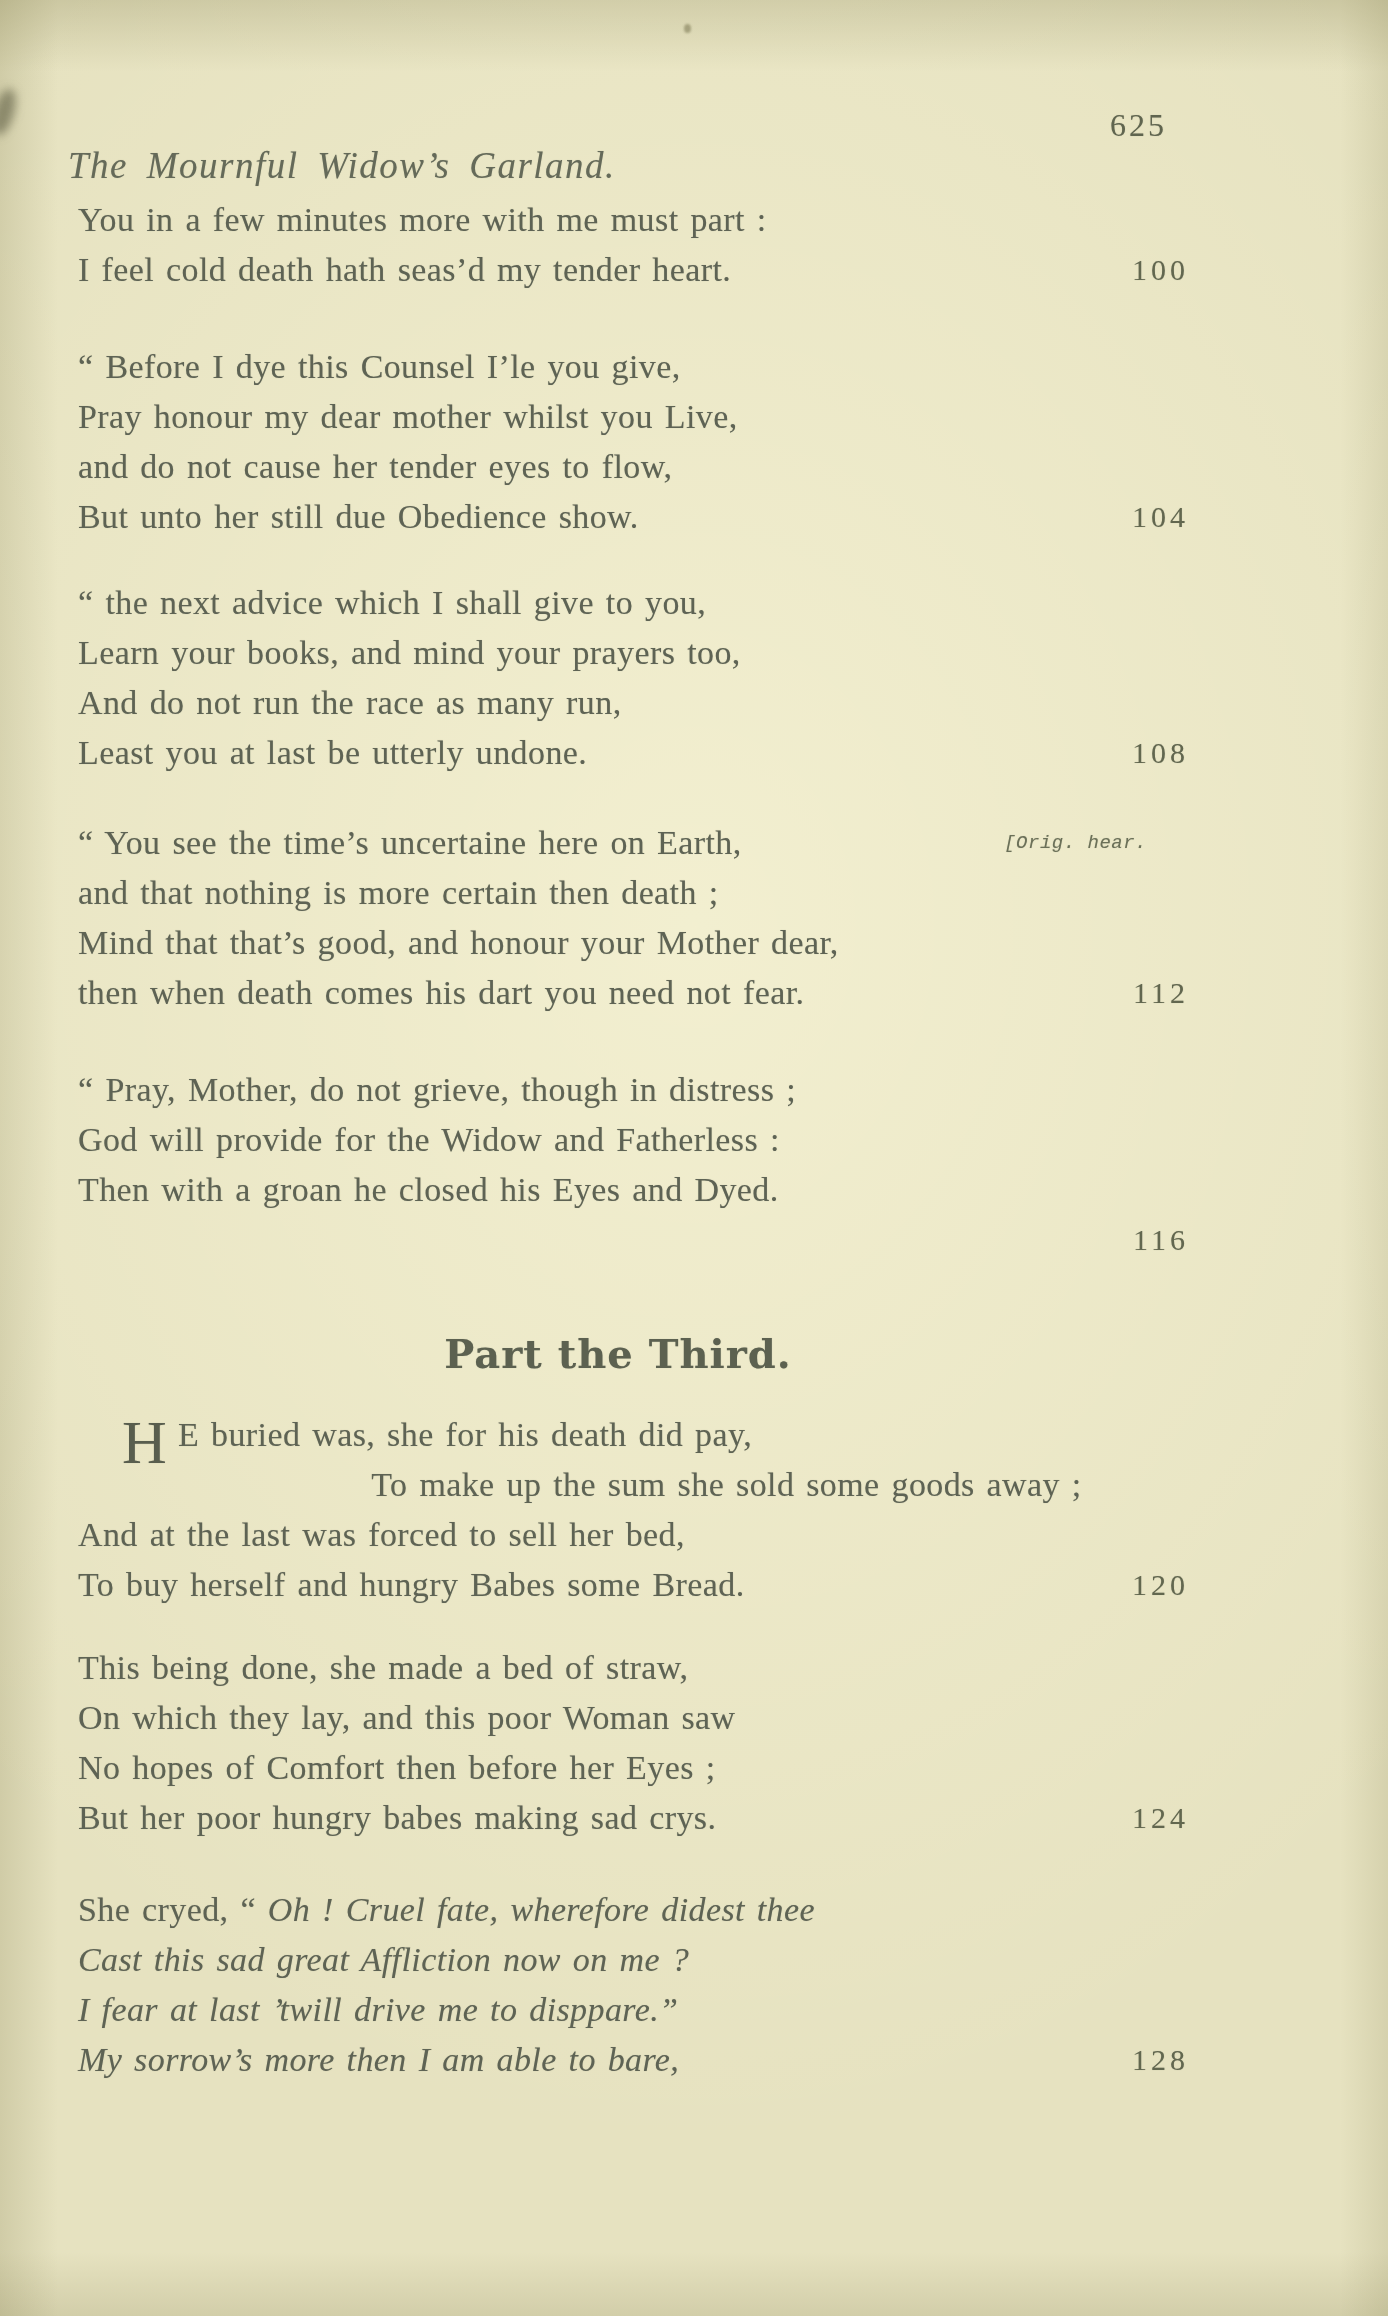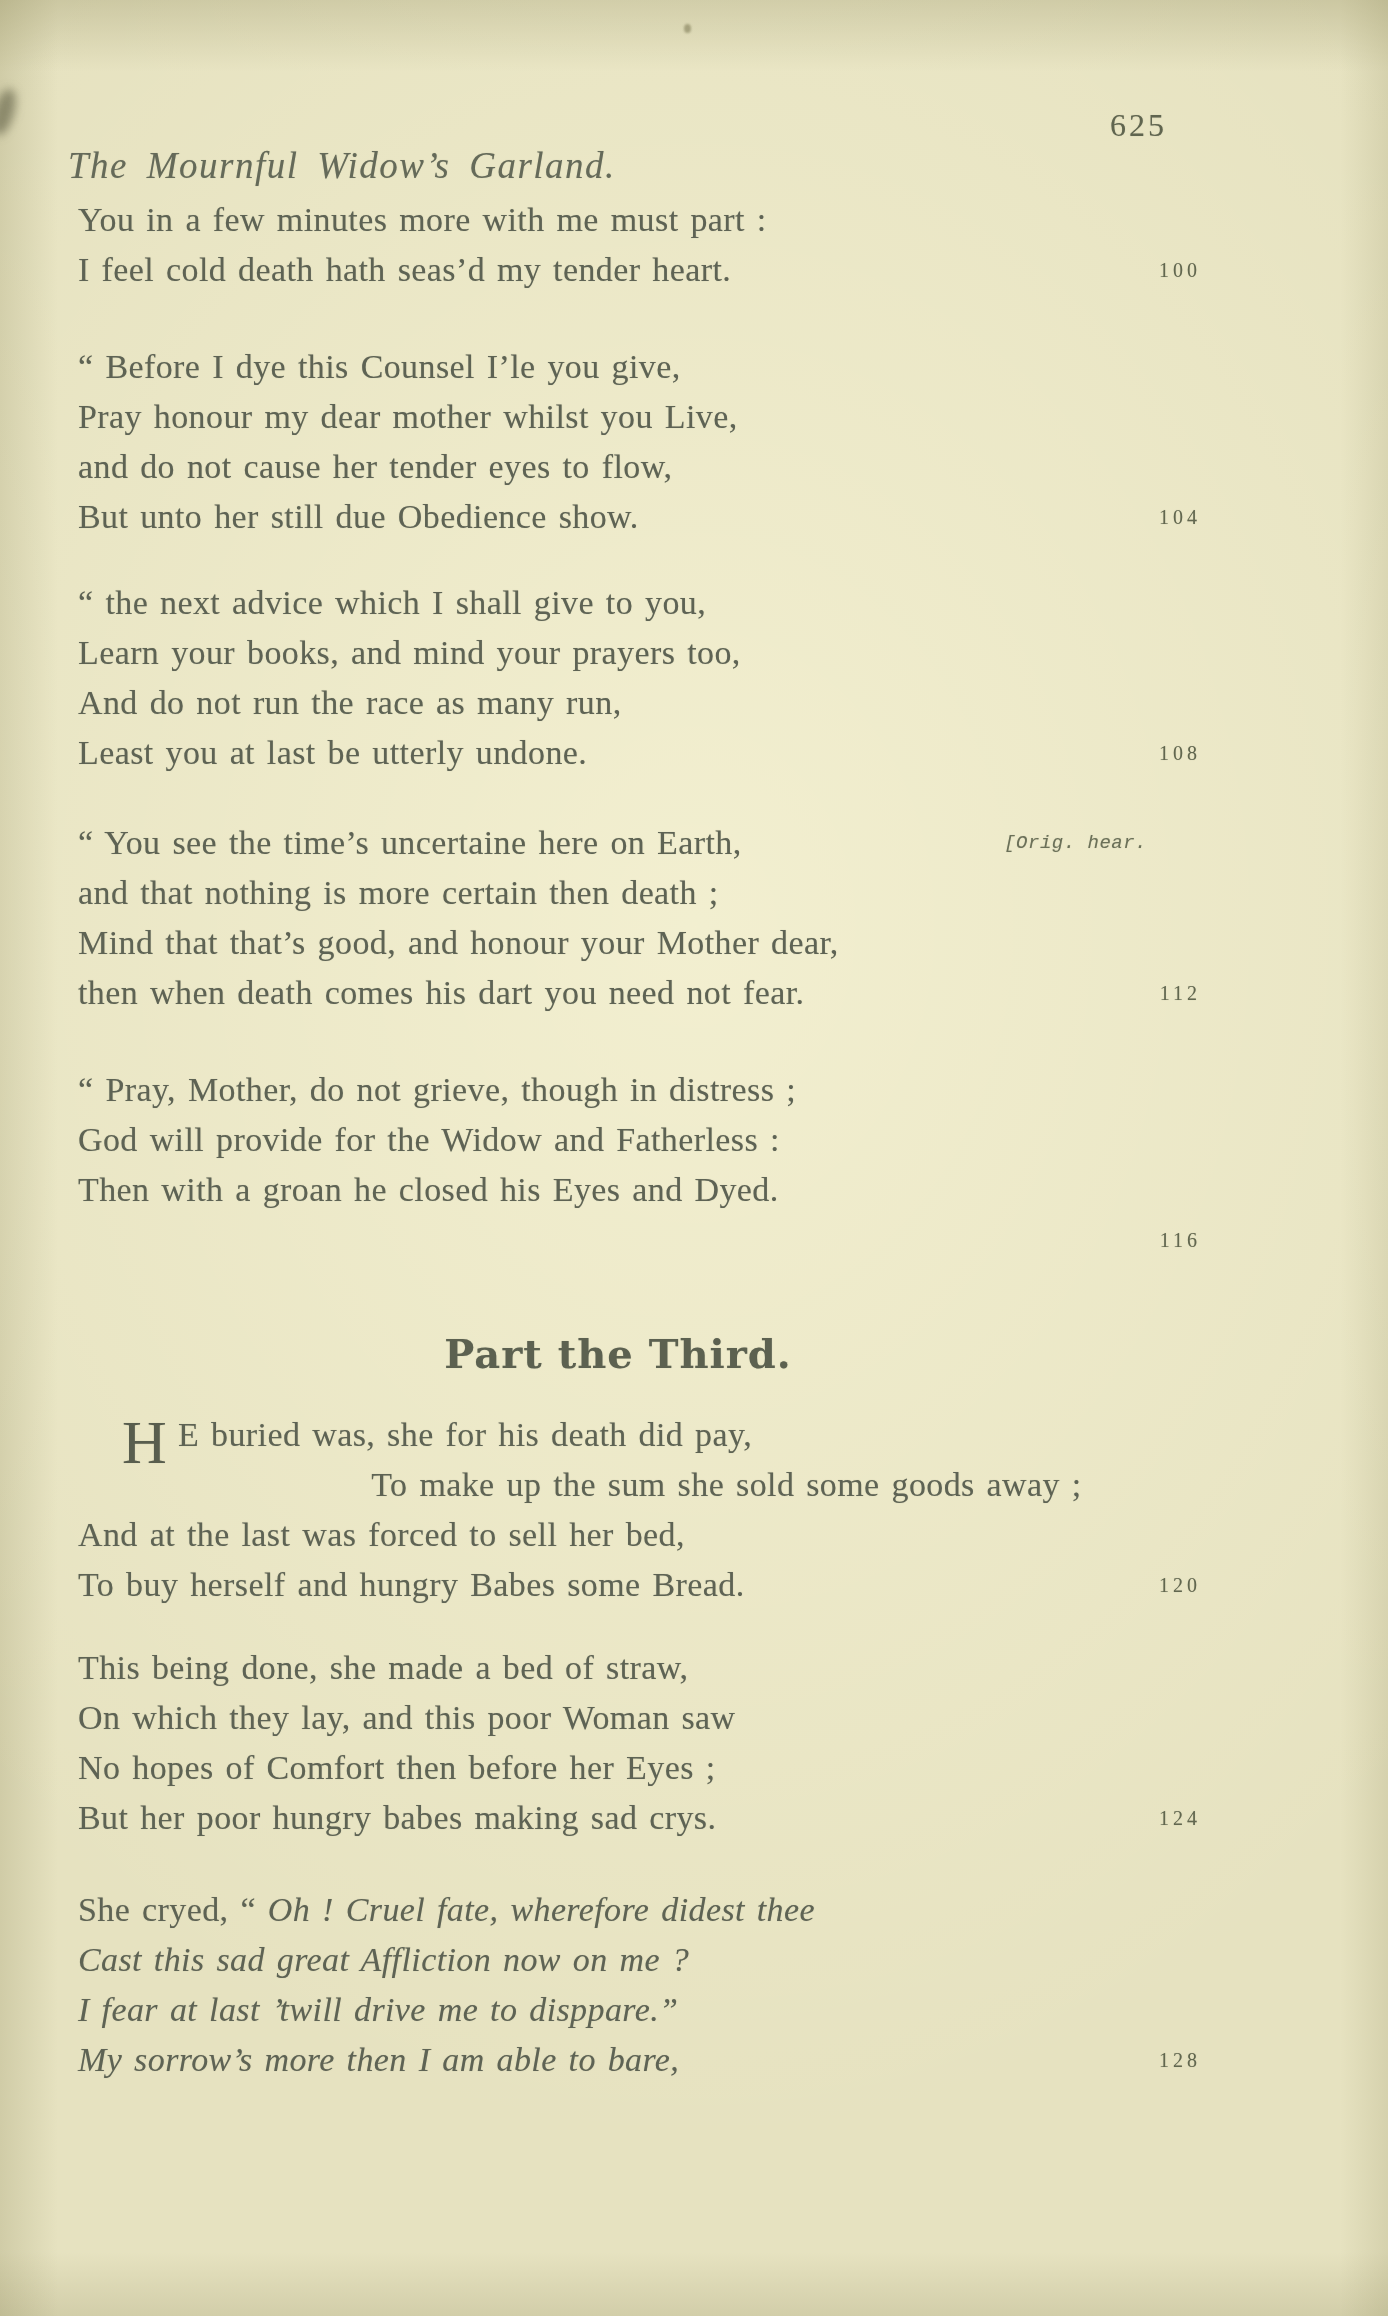--- a/index.html
+++ b/index.html
@@ -29,22 +29,22 @@
     font-size:32px;line-height:46px;letter-spacing:3px;color:#60654f;
   }
   
   .stanza{position:absolute;left:78px;width:1127px;}
   .vline{
     height:50px;line-height:50px;font-size:34px;
     letter-spacing:0.4px;word-spacing:3px;white-space:nowrap;
   }
   .it{font-style:italic;}
   .lineno{
-    position:absolute;right:4px;
-    font-size:20px;line-height:50px;letter-spacing:4px;color:#62674f;
+    position:absolute;right:16px;
+    font-size:30px;line-height:50px;letter-spacing:4px;color:#62674f;
   }
   .marginal{
     position:absolute;right:58px;top:10px;
     font-size:19px;line-height:30px;font-style:italic;
     letter-spacing:0.5px;color:#6b7058;white-space:nowrap;font-family:Liberation Mono, monospace;
   }
   
   .section-heading{
     position:absolute;top:1330px;left:78px;width:1080px;text-align:center;
     font-family:"DejaVu Serif","Liberation Serif",serif;

